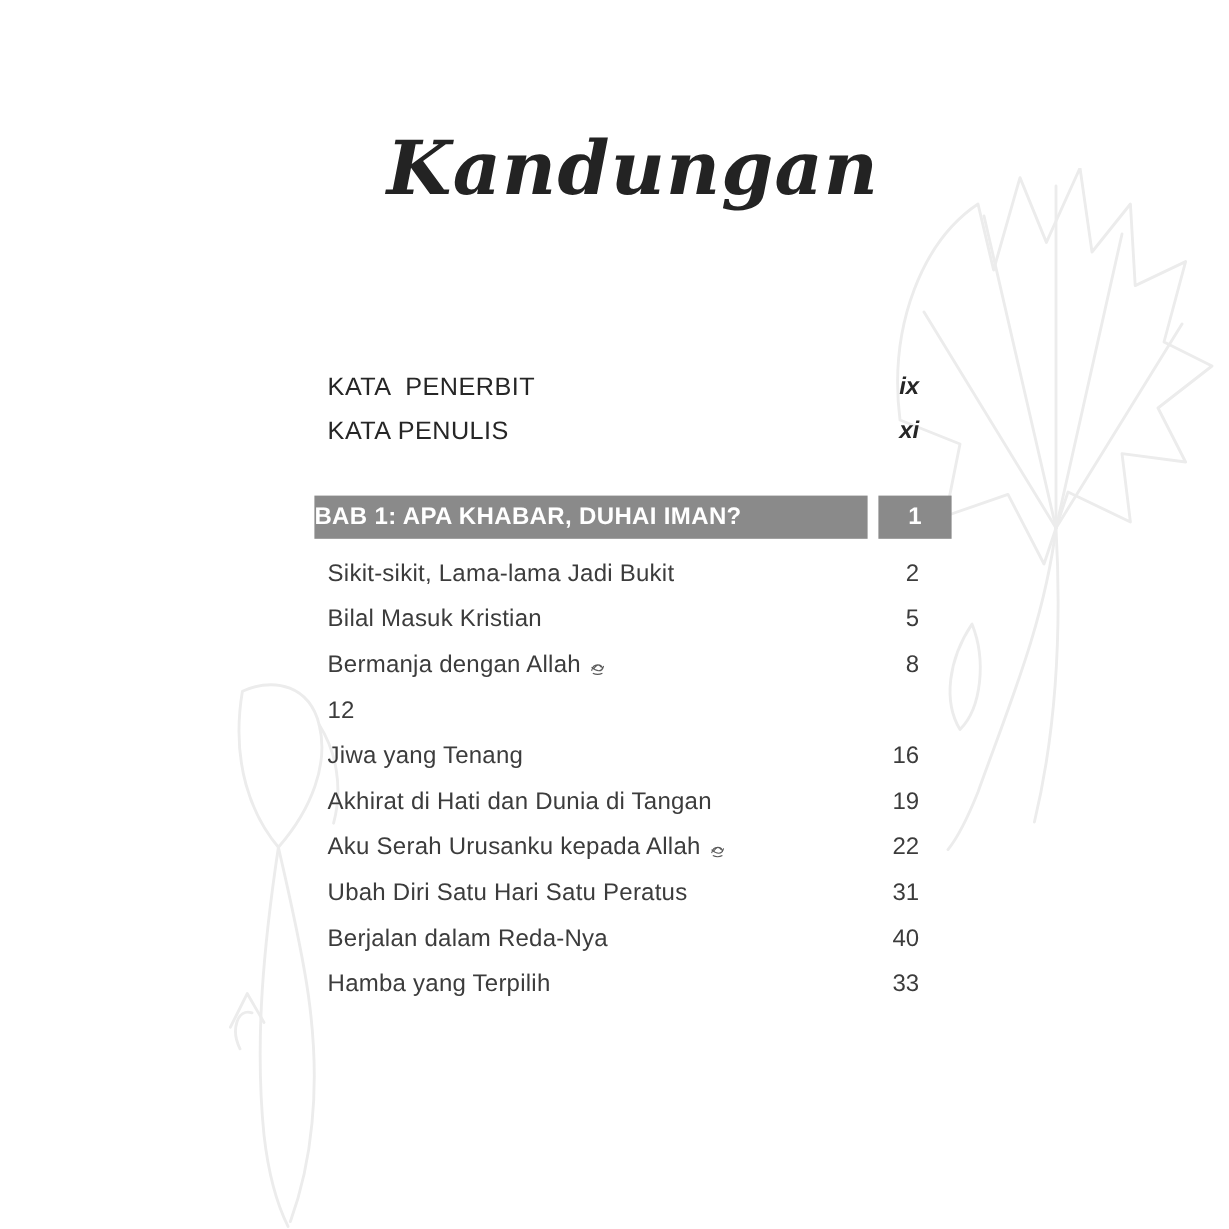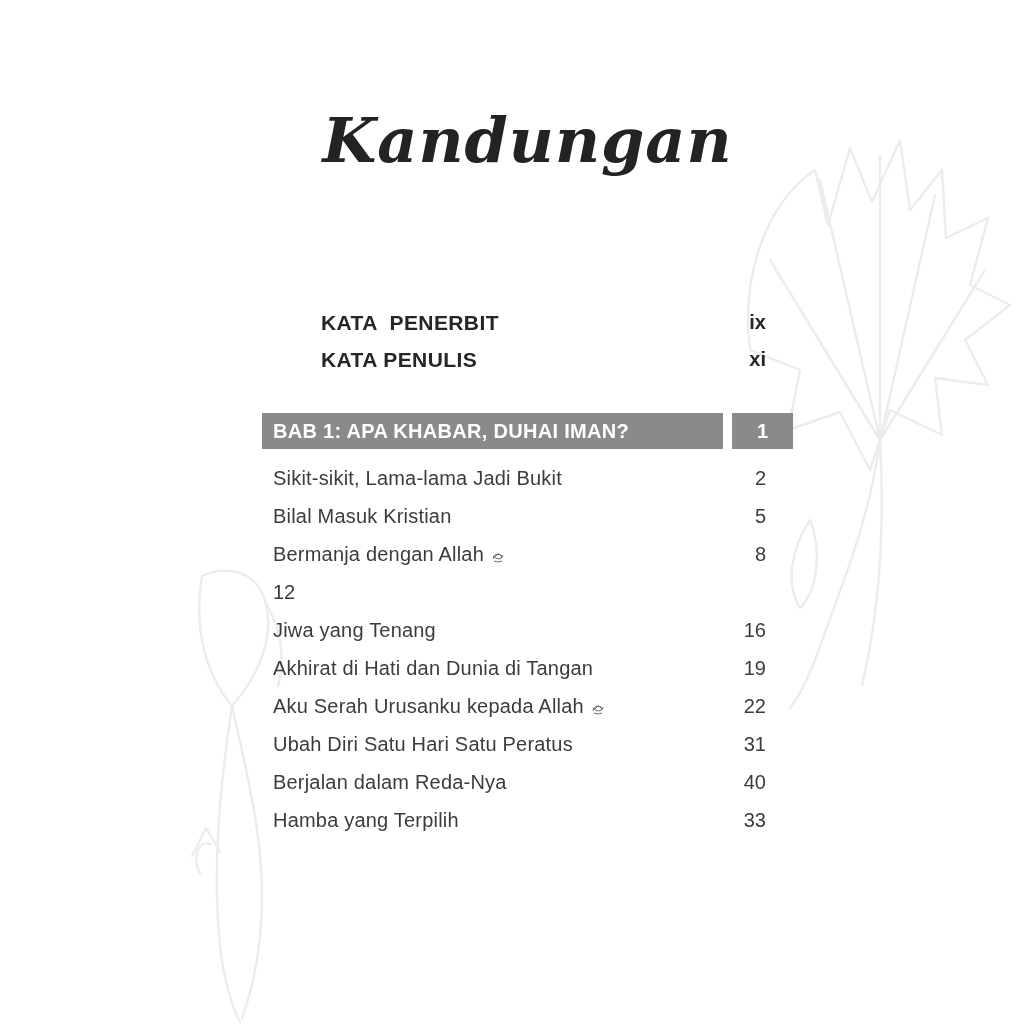--- a/index.html
+++ b/index.html
@@ -34,35 +34,34 @@
   .front-matter {
     position: absolute;
     left: 262px; top: 304px; width: 531px;
   }
   .fm-row {
     height: 37px;
     display: flex; align-items: center; justify-content: space-between;
     padding: 0 27px 0 11px;
   }
   .fm-label {
-    font-weight: bold; font-size: 21px; color: #262626;
-    letter-spacing: 0.4px; white-space: pre; margin-left: 48px;
-  }
-  .fm-page { font-weight: bold; font-size: 20px; color: #262626; }
+    font-weight: normal; font-size: 21px; color: #262626;
+    letter-spacing: 0.4px; white-space: pre;
+  }
+  .fm-page { font-weight: bold; font-size: 20px; color: #262626; font-style: italic; }
 
   .chapter-bar {
     position: absolute;
     left: 262px; top: 413px; width: 531px; height: 36px;
     display: flex; gap: 9px;
   }
   .bar-main {
     flex: 1;
     background: #8a8a8a;
     display: flex; align-items: center;
-    padding-left: 11px;
     color: #ffffff; font-weight: bold; font-size: 20px;
     letter-spacing: 0.3px;
   }
   .bar-page {
     width: 61px;
     background: #8a8a8a;
     display: flex; align-items: center; justify-content: center;
     color: #ffffff; font-weight: bold; font-size: 20px;
   }
 

